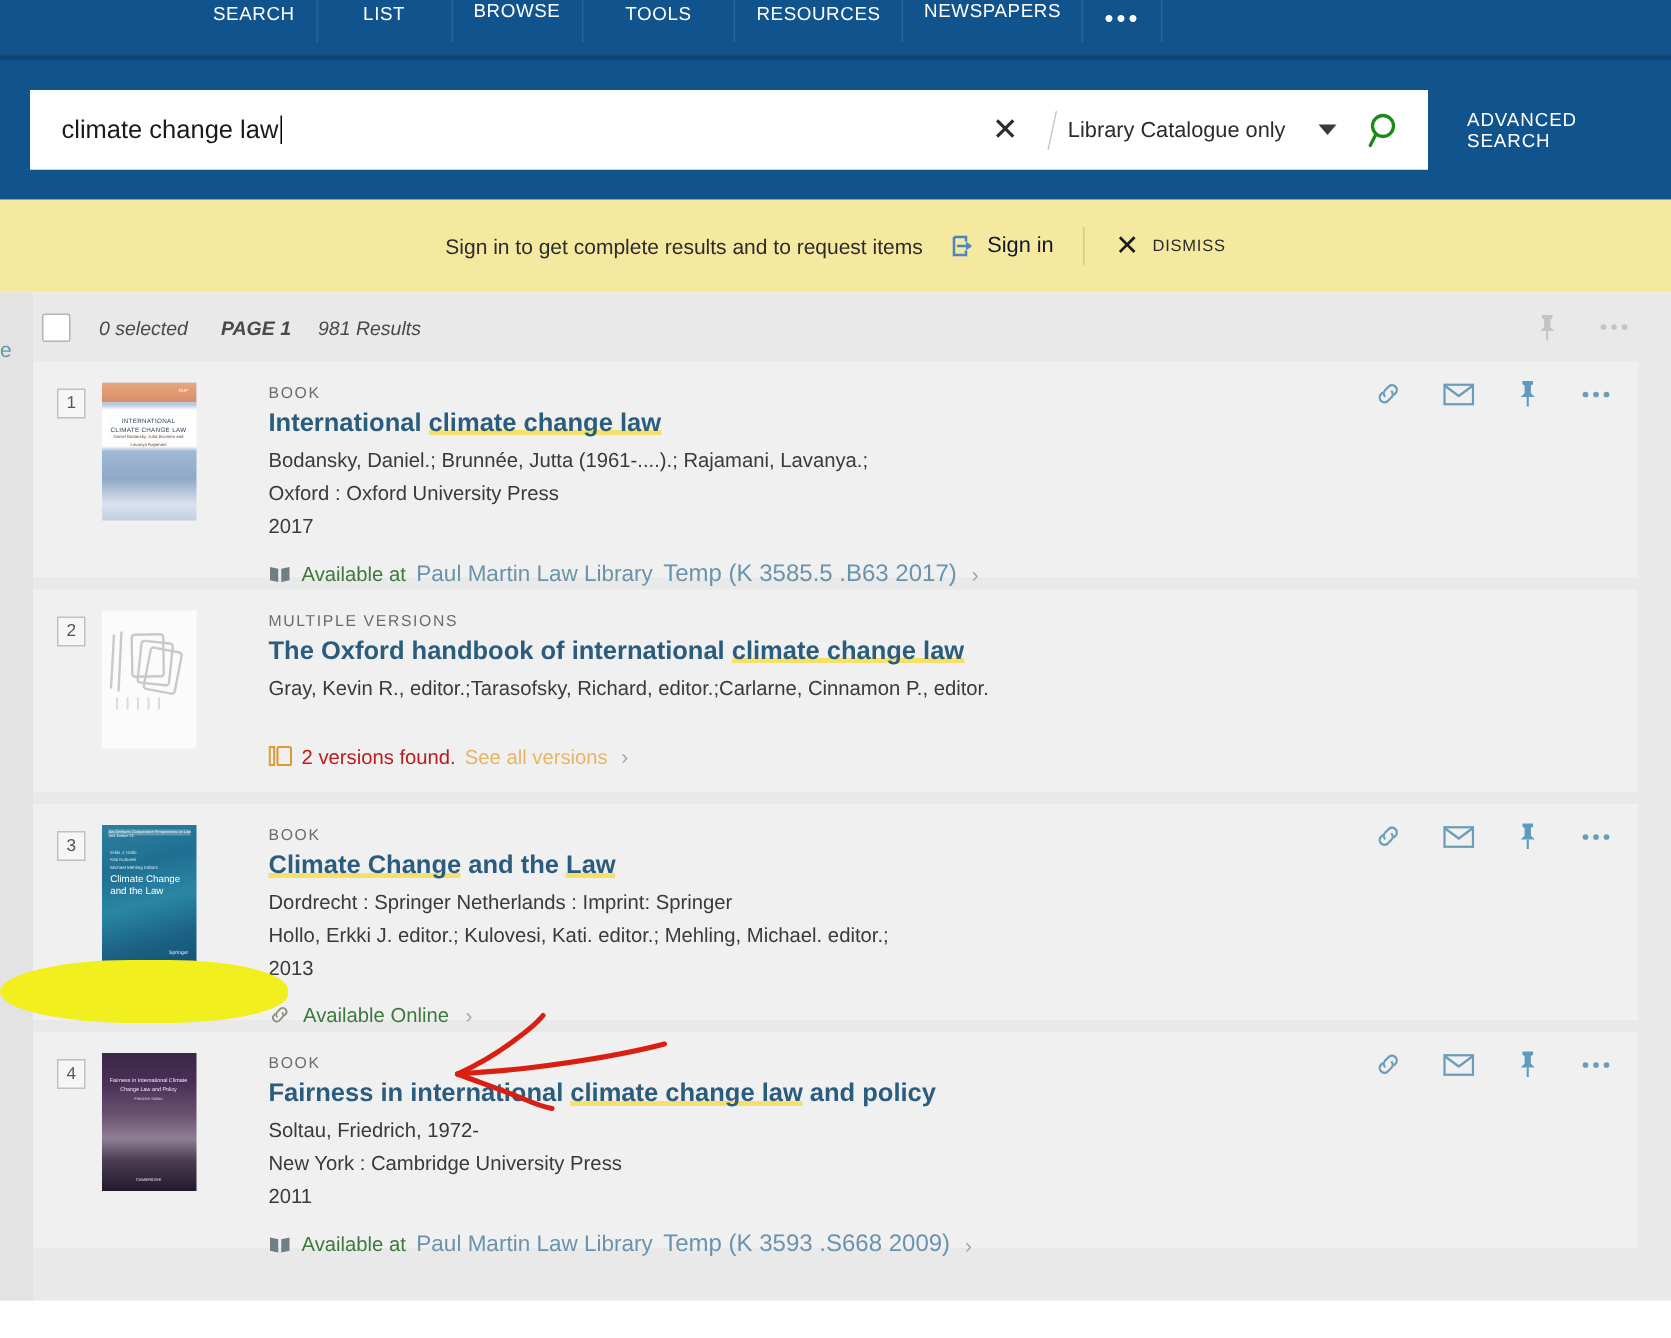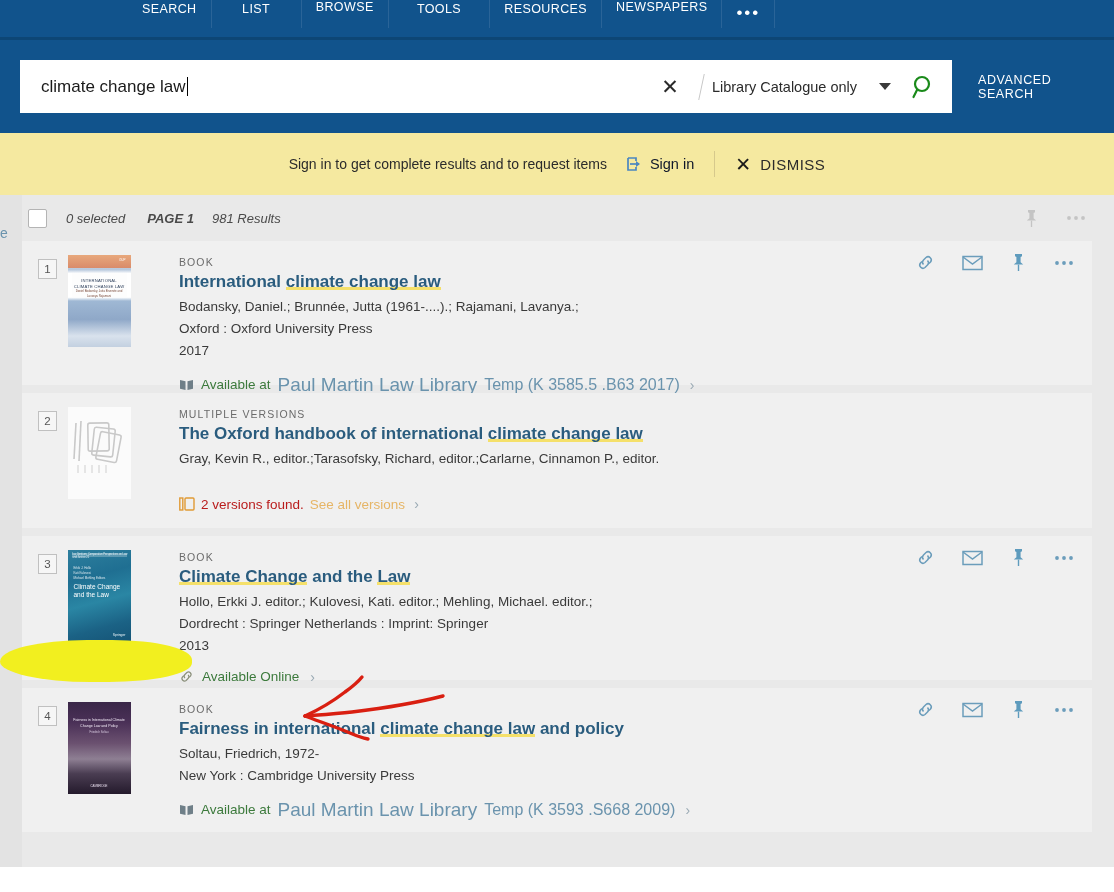--- a/index.html
+++ b/index.html
@@ -144,21 +144,21 @@
     gap: 0;
   }
   .signin-text { font-size: 14px; color: #2b2b2b; }
   .signin-btn {
     display: flex; align-items: center; gap: 7px;
     margin-left: 18px; cursor: pointer;
   }
   .signin-btn-label { font-size: 14.5px; color: #0f172a; }
   .banner-divider { width: 1px; height: 26px; background: #d6c98c; margin: 0 20px; }
   .dismiss-btn { display: flex; align-items: center; gap: 9px; cursor: pointer; }
-  .dismiss-label { font-size: 15px; color: #2b2b2b; letter-spacing: 0.5px; text-align: center; }
+  .dismiss-label { font-size: 11px; color: #2b2b2b; letter-spacing: 0.5px; text-align: center; }
   .x-glyph { font-size: 19px; color: #1a1a1a; font-weight: 300; line-height: 1; }
 
   
   .page-body { background: #e9e9e9; height: 672px; position: relative; }
   .results-toolbar {
     height: 46px;
     display: flex;
     align-items: center;
     padding: 0 28px 0 28px;
   }
@@ -273,21 +273,21 @@
   }
   .avail-row {
     display: flex;
     align-items: center;
     gap: 7px;
     margin-top: 12px;
     position: relative;
     width: fit-content;
   }
   .avail-green { font-size: 13.5px; color: #3c7a3c; }
-  .avail-loc { font-size: 19px; color: #6a93ad; }
+  .avail-loc { font-size: 15px; color: #6a93ad; }
   .avail-call { font-size: 16px; color: #6a93ad; }
   .chev { color: #9aaab4; font-size: 14px; margin-left: 3px; }
   .ver-row { display:flex; align-items:center; gap:6px; margin-top: 26px; width: fit-content; }
   .ver-orange { font-size: 13.5px; color: #b91c1c; }
   .ver-link { font-size: 13.5px; color: #e6b566; cursor: pointer; }
   .online-row { display:flex; align-items:center; gap:8px; }
   .online-green { font-size: 13.5px; color: #3c7a3c; }
 
   .res-actions {
     position: absolute;
@@ -517,22 +517,22 @@
 Michael Mehling Editors</div>
         <div class="ttl">Climate Change and the Law</div>
         <div class="spr">Springer</div>
       </div>
     </div>
     <div class="res-main">
       <div class="res-type">BOOK</div>
       <div style="margin-bottom:4px">
         <span class="res-title"><span class="hl">Climate Change</span><span> and the </span><span class="hl">Law</span></span>
       </div>
+      <div class="res-meta">Dordrecht : Springer Netherlands : Imprint: Springer</div>
       <div class="res-meta">Hollo, Erkki J. editor.; Kulovesi, Kati. editor.; Mehling, Michael. editor.;</div>
-      <div class="res-meta">Dordrecht : Springer Netherlands : Imprint: Springer</div>
       <div class="res-meta">2013</div>
 
       <div class="yellow-highlight" style="left:-22px; top:104px; width:192px; height:42px;"></div>
 
       <div class="online-row" style="margin-top:12px; position:relative; z-index:2;">
         <svg width="15" height="15" viewBox="0 0 19 19">
           <path d="M7.5 11.5 a3.2 3.2 0 0 1 0-4.5 L10 4.5 a3.2 3.2 0 0 1 4.5 4.5 L13 10.5" fill="none" stroke="#8a8f7a" stroke-width="1.5"></path>
           <path d="M11.5 7.5 a3.2 3.2 0 0 1 0 4.5 L9 14.5 a3.2 3.2 0 0 1-4.5-4.5 L6 8.5" fill="none" stroke="#8a8f7a" stroke-width="1.5"></path>
         </svg>
         <span class="online-green">Available Online</span>
@@ -577,20 +577,21 @@
         <div class="pub">CAMBRIDGE</div>
       </div>
     </div>
     <div class="res-main">
       <div class="res-type">BOOK</div>
       <div style="margin-bottom:4px">
         <span class="res-title"><span>Fairness in international </span><span class="hl">climate change law</span><span> and policy</span></span>
       </div>
       <div class="res-meta">Soltau, Friedrich, 1972-</div>
       <div class="res-meta">New York : Cambridge University Press</div>
+      <div class="res-meta">2011</div>
       <div class="avail-row">
         <svg width="15" height="13" viewBox="0 0 15 13">
           <path d="M1 2 L6.5 3.2 V12 L1 10.8 Z" fill="#6f7f88"></path>
           <path d="M14 2 L8.5 3.2 V12 L14 10.8 Z" fill="#6f7f88"></path>
         </svg>
         <span class="avail-green">Available at</span>
         <span class="avail-loc">Paul Martin Law Library</span>
         <span class="avail-call">Temp (K 3593 .S668 2009)</span>
         <span class="chev">›</span>
       </div>

